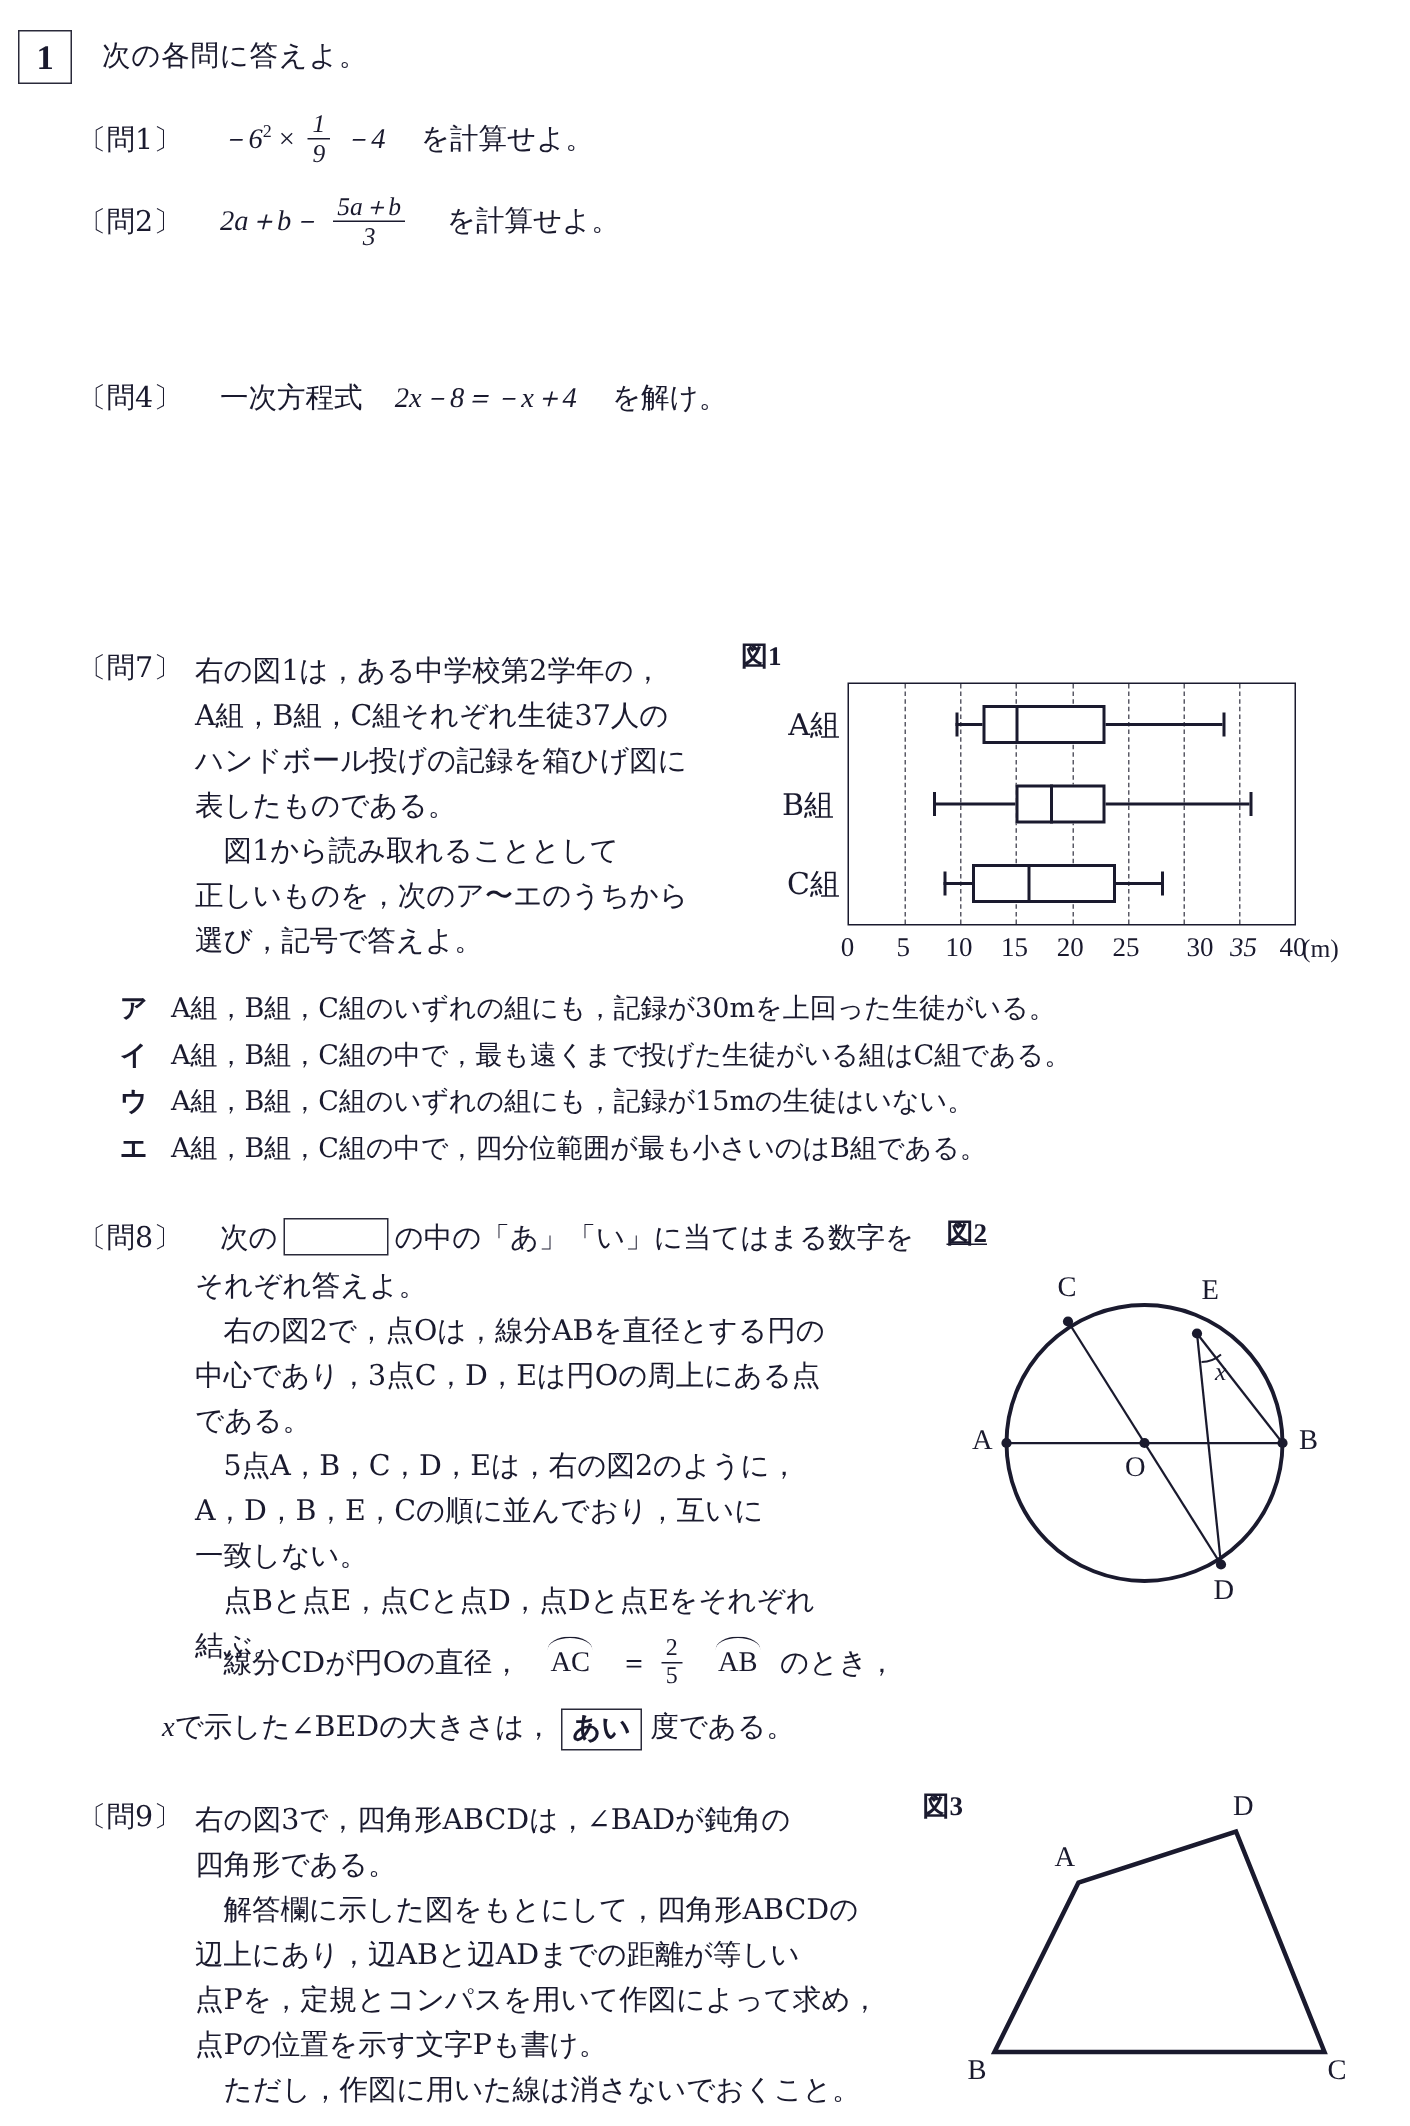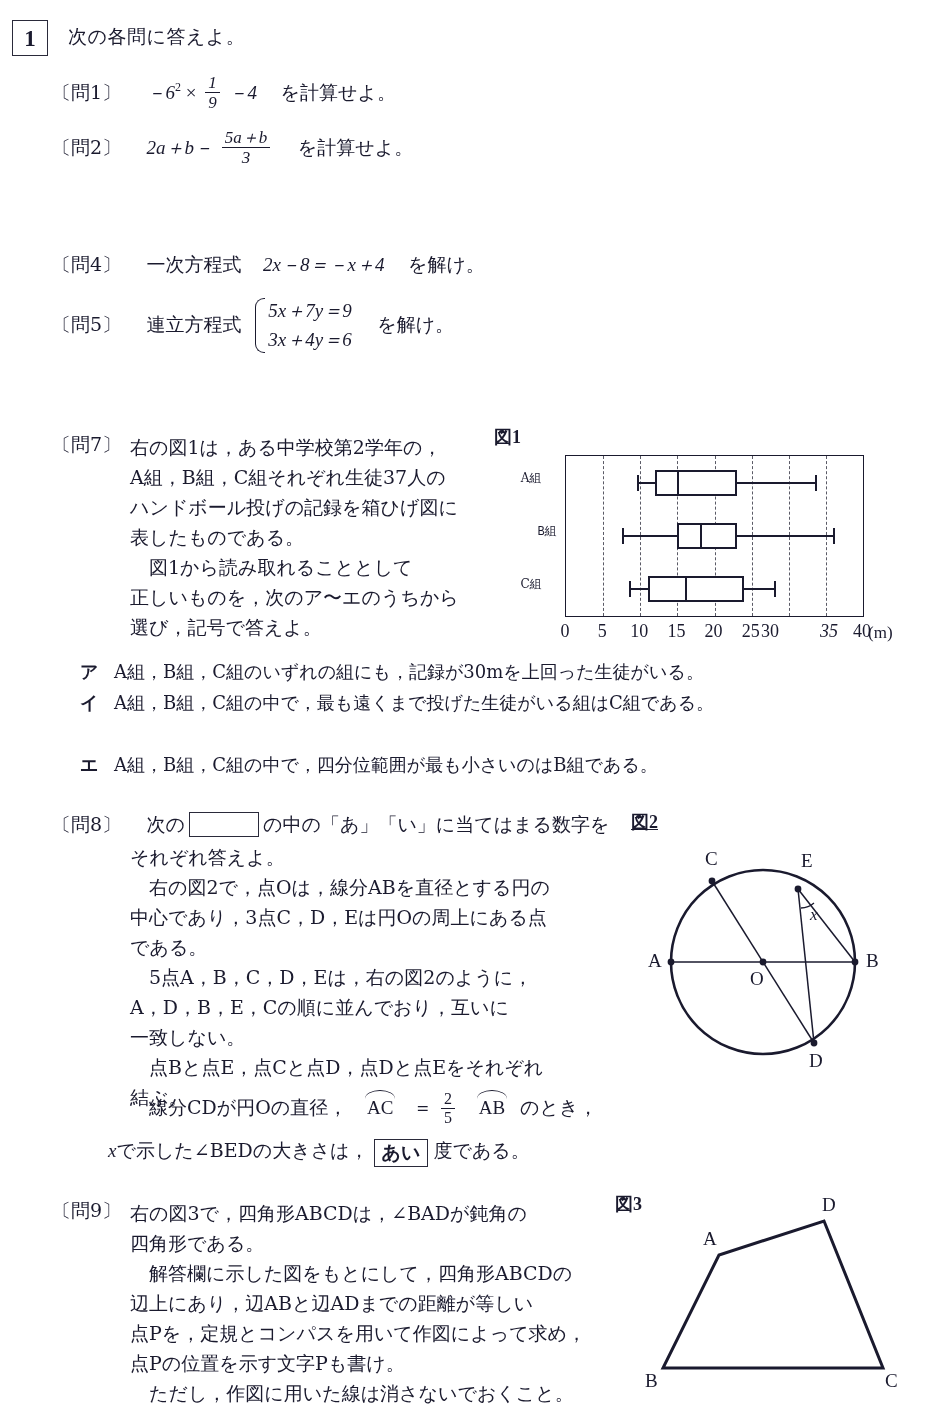--- a/index.html
+++ b/index.html
@@ -80,21 +80,21 @@
   .choice{position:absolute;font-size:18px;white-space:nowrap;}
   .choice .mark{display:inline-block;width:34px;font-weight:bold;}
 
   
   .figcap{position:absolute;font-size:18px;font-weight:bold;white-space:nowrap;}
 
   
   #fig1{position:absolute;left:490px;top:425px;width:445px;height:215px;}
   .bp-frame{position:absolute;left:75px;top:30px;width:297px;height:160px;border:1.5px solid #1a1a2e;background:#fff;}
   .bp-grid{position:absolute;top:0;bottom:0;width:0;border-left:1.4px dashed #5a5a66;}
-  .bp-rowlabel{position:absolute;font-size:12px;white-space:nowrap;text-align:center;}
+  .bp-rowlabel{position:absolute;font-size:20px;white-space:nowrap;text-align:right;}
   .bp-tick{position:absolute;font-size:18px;text-align:center;white-space:nowrap;}
   .bp-unit{position:absolute;font-size:17px;white-space:nowrap;}
   .bp-series{position:absolute;left:0;right:0;height:34px;}
   .bp-whisker{position:absolute;top:16px;height:0;border-top:2px solid #1a1a2e;}
   .bp-cap{position:absolute;top:9px;width:0;height:16px;border-left:2.4px solid #1a1a2e;}
   .bp-box{position:absolute;top:4px;height:26px;border:2.4px solid #1a1a2e;background:#fff;box-sizing:border-box;}
   .bp-med{position:absolute;top:4px;height:26px;width:0;border-left:2.4px solid #1a1a2e;}
 
   
   #fig2{position:absolute;left:620px;top:810px;width:320px;height:300px;}
@@ -143,49 +143,41 @@
   <div class="q" style="left:52px;top:252px;">
     <span class="qlabel jp">〔問4〕</span>
     <span style="display:inline-block;width:16px"></span>
     <span class="jp">一次方程式</span>
     <span style="display:inline-block;width:12px"></span>
     <span class="mi">2x－8＝－x＋4</span>
     <span style="display:inline-block;width:14px"></span>
     <span class="jp">を解け。</span>
   </div>
 
-  <div class="q" style="left:52px;top:296px;">
-    <span class="qlabel jp" style="vertical-align:middle;">〔問5〕</span>
-    <span style="display:inline-block;width:16px"></span>
-    <span class="jp" style="vertical-align:middle;">連立方程式</span>
-    <span class="sys">
-      <span class="eq mi">5x＋7y＝9</span>
-      <span class="eq mi">3x＋4y＝6</span>
-    </span>
-    <span style="display:inline-block;width:10px"></span>
-    <span class="jp" style="vertical-align:middle;">を解け。</span>
-  </div>
 
 
   <div class="q" style="left:52px;top:432px;">
     <span class="qlabel jp">〔問7〕</span>
   </div>
   <div class="para jp" style="left:130px;top:432px;">右の図1は，ある中学校第2学年の，
 A組，B組，C組それぞれ生徒37人の
 ハンドボール投げの記録を箱ひげ図に
 表したものである。
 　図1から読み取れることとして
 正しいものを，次のア〜エのうちから
 選び，記号で答えよ。</div>
 
   <div class="choice jp" style="left:80px;top:660px;">
     <span class="mark">ア</span><span>A組，B組，C組のいずれの組にも，記録が30mを上回った生徒がいる。</span>
   </div>
   <div class="choice jp" style="left:80px;top:691px;">
     <span class="mark">イ</span><span>A組，B組，C組の中で，最も遠くまで投げた生徒がいる組はC組である。</span>
+  </div>
+  <div class="choice jp" style="left:80px;top:722px;">
+    <span class="mark">ウ</span><span>A組，B組，C組のいずれの組にも，記録が15mの生徒はいない。</span>
   </div>
   <div class="choice jp" style="left:80px;top:753px;">
     <span class="mark">エ</span><span>A組，B組，C組の中で，四分位範囲が最も小さいのはB組である。</span>
   </div>
 
   <div id="fig1">
     <div class="figcap" style="left:4px;top:0px;text-align:center;">図1</div>
     <div class="bp-frame" id="bp-frame">
         <div class="bp-grid" style="left: 37.125px;"></div>
         <div class="bp-grid" style="left: 74.25px;"></div>
@@ -211,31 +203,31 @@
         <div class="bp-series" style="top: 116.333px;">
           <div class="bp-whisker" style="left: 63.1125px; width: 144.787px;"></div>
           <div class="bp-cap" style="left: 63.1125px;"></div>
           <div class="bp-cap" style="left: 207.9px;"></div>
           <div class="bp-box" style="left: 81.675px; width: 96.525px;"></div>
           <div class="bp-med" style="left: 118.8px;"></div>
         </div>
       </div>
     <div id="bp-rowlabels">
         <div class="bp-rowlabel jp" style="left: 12px; width: 58px; top: 44.6667px;">A組</div>
-        <div class="bp-rowlabel jp" style="left: 28px; width: 58px; top: 98px; font-family: Liberation Mono, monospace;">B組</div>
+        <div class="bp-rowlabel jp" style="left: 8px; width: 58px; top: 98px;">B組</div>
         <div class="bp-rowlabel jp" style="left: 12px; width: 58px; top: 151.333px;">C組</div>
       </div>
     <div id="bp-ticks">
         <div class="bp-tick" style="left: 55px; width: 40px; top: 196px;">0</div>
         <div class="bp-tick" style="left: 92.125px; width: 40px; top: 196px;">5</div>
         <div class="bp-tick" style="left: 129.25px; width: 40px; top: 196px;">10</div>
         <div class="bp-tick" style="left: 166.375px; width: 40px; top: 196px;">15</div>
         <div class="bp-tick" style="left: 203.5px; width: 40px; top: 196px;">20</div>
         <div class="bp-tick" style="left: 240.625px; width: 40px; top: 196px;">25</div>
-        <div class="bp-tick" style="left: 260px; width: 40px; top: 196px;">30</div>
+        <div class="bp-tick" style="left: 290px; width: 40px; top: 196px;">30</div>
         <div class="bp-tick" style="left: 319px; width: 40px; top: 196px; font-style: italic;">35</div>
         <div class="bp-tick" style="left: 352px; width: 40px; top: 196px;">40</div>
       </div>
     <div class="bp-unit" id="bp-unit" style="left: 378px; top: 198px;">(m)</div>
   </div>
 
   <div class="q" style="left:52px;top:812px;">
     <span class="qlabel jp">〔問8〕</span>
     <span style="display:inline-block;width:16px"></span>
     <span class="jp">次の</span><span class="blankbox"></span><span class="jp">の中の「あ」「い」に当てはまる数字を</span>

